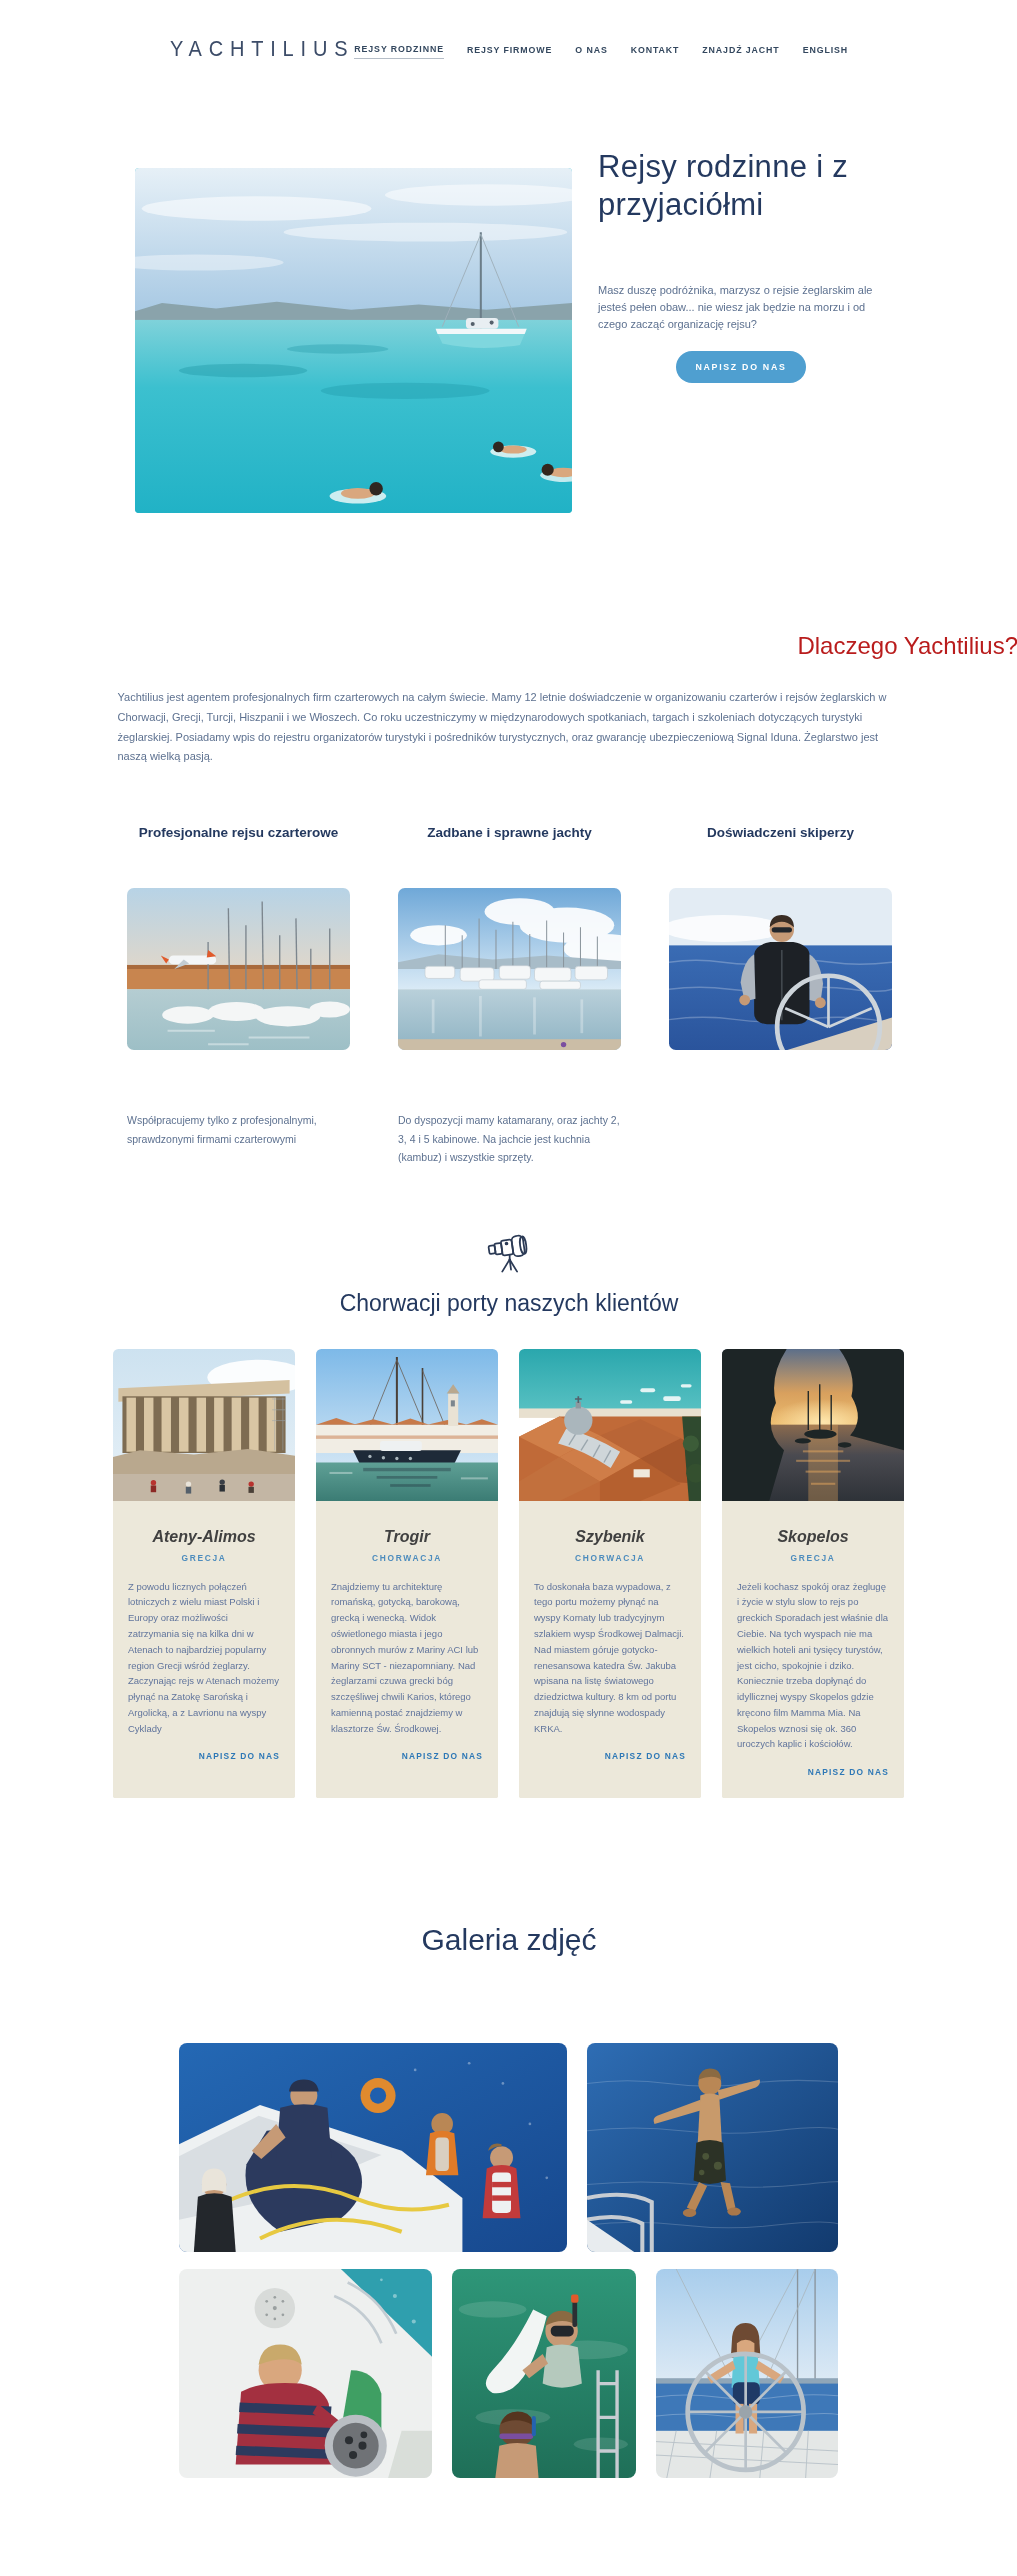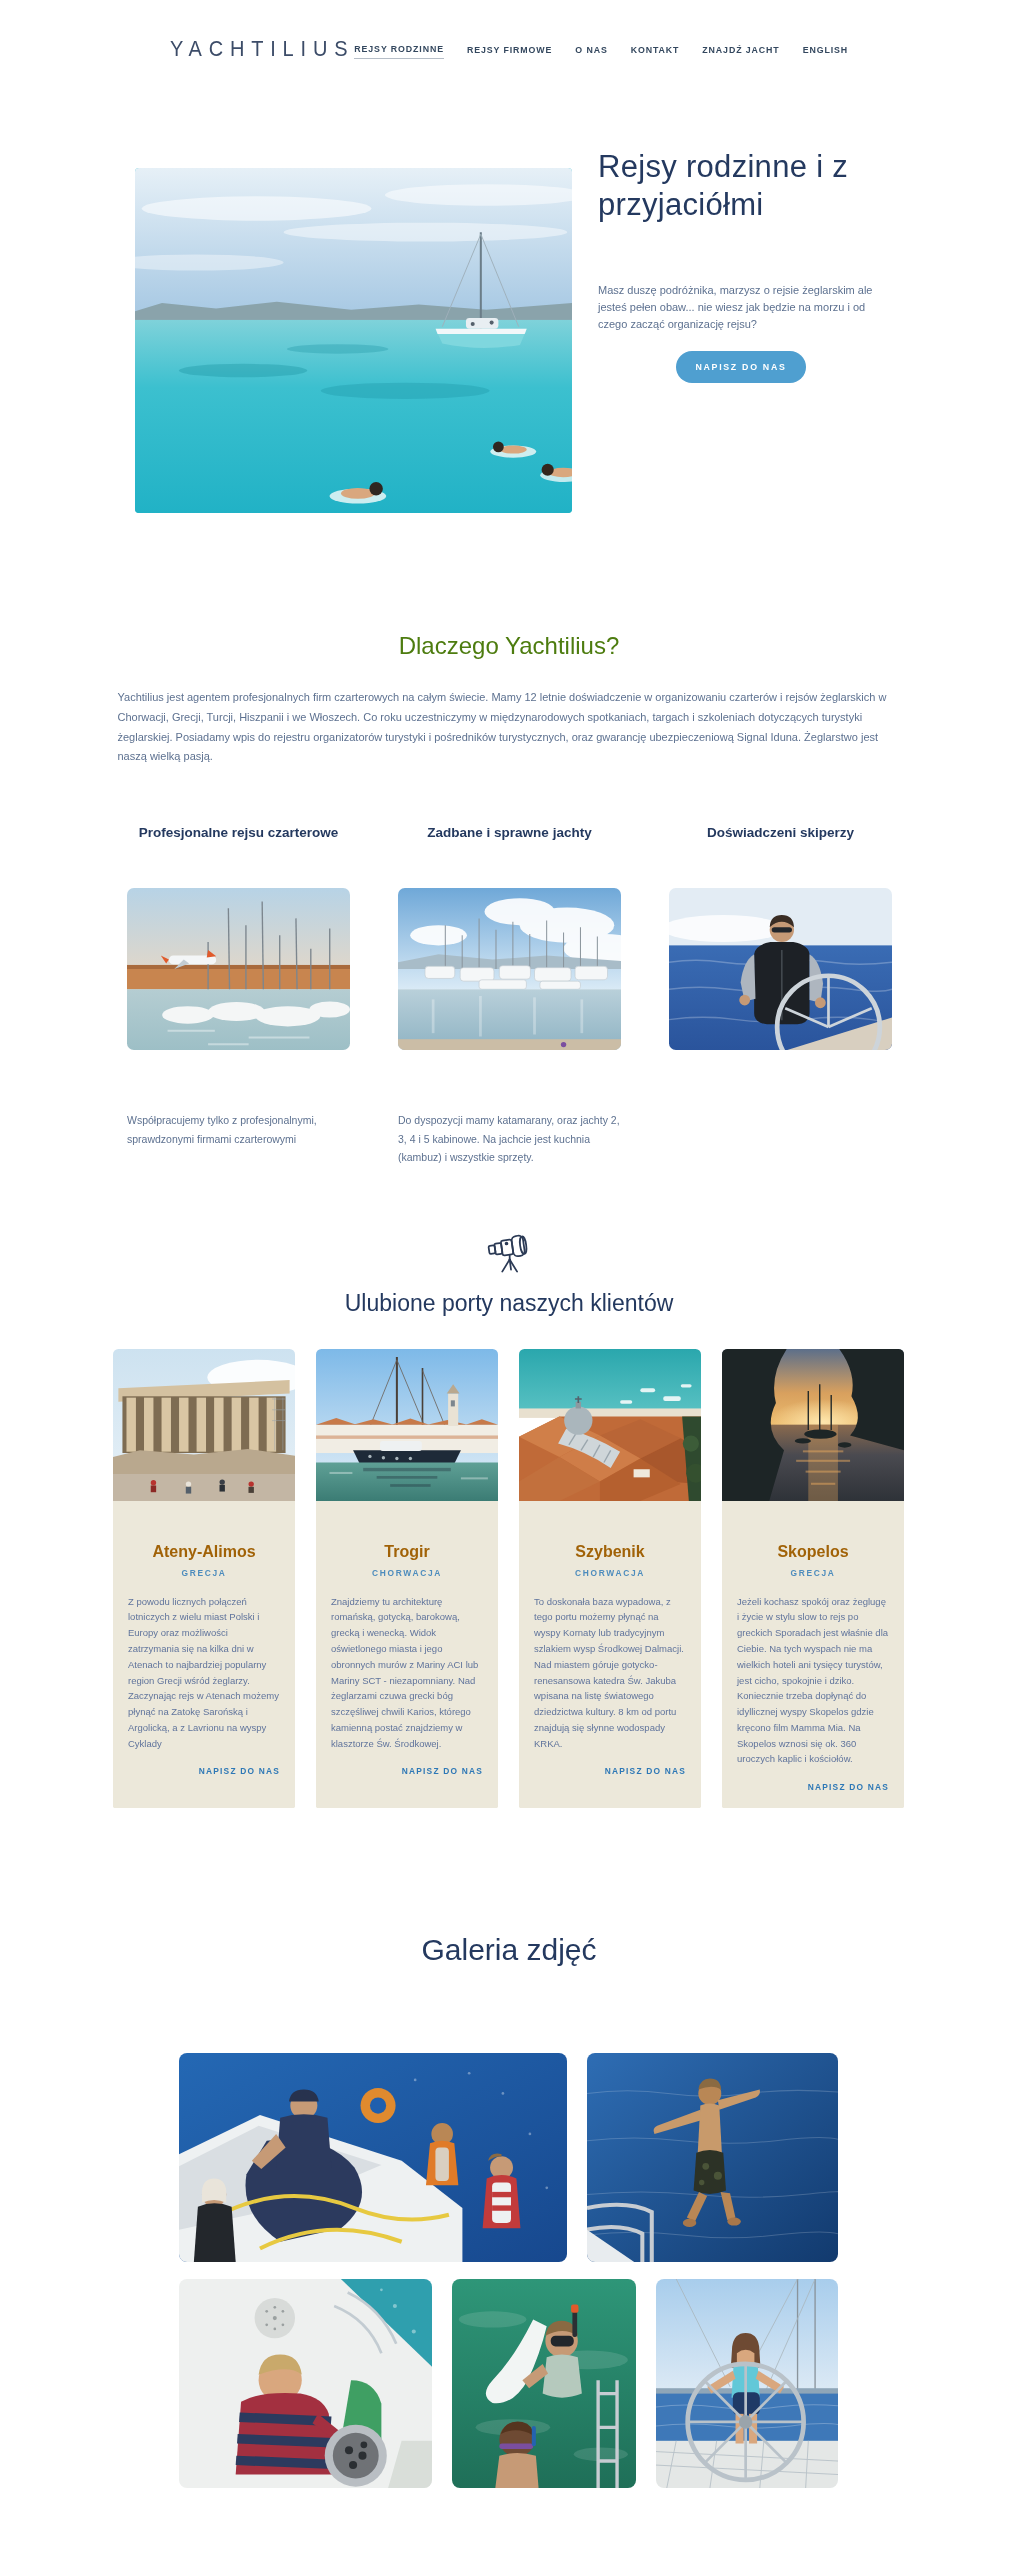--- a/index.html
+++ b/index.html
@@ -42,21 +42,21 @@
     margin:58px 0 0 0;font-size:11px;line-height:1.55;color:#5d7190;
   }
   .cta{
     display:block;margin:17.6px auto 0;width:130px;height:32px;border:none;
     border-radius:17.6px;background:#4f9fd0;color:#ffffff;font-family:inherit;
     font-size:8.8px;font-weight:700;letter-spacing:1.7px;cursor:pointer;
   }
   
   .why{margin-top:119px;}
   .why h2{
-    margin:0;text-align:center;font-size:24px;font-weight:500;color:#4d7c0f;
+    margin:0;text-align:right;font-size:24px;font-weight:500;color:#b91c1c;
   }
   .why .lead{
     width:783px;margin:28px auto 0;text-align:left;font-size:11px;
     line-height:1.8;color:#5d7190;
   }
   .cols{
     width:764px;margin:57px auto 0;display:grid;
     grid-template-columns:repeat(3,223px);column-gap:48px;
   }
   .col h3{
@@ -77,21 +77,21 @@
   }
   .card{display:flex;flex-direction:column;}
   .card-photo{
     width:182px;height:152px;border-radius:5.4px 5.4px 0 0;overflow:hidden;flex:0 0 auto;
   }
   .card-body{
     background:#ece8da;flex:1 1 auto;min-height:297px;box-sizing:border-box;
     padding:17.6px 15px 16px;border-radius:0 0 1.4px 1.4px;
   }
   .card-body h3{
-    margin:24px 0 0 0;text-align:center;font-size:16px;font-weight:700;color:#a16207;
+    margin:9px 0 0 0;text-align:center;font-size:16px;font-weight:700;color:#404040;font-style:italic;
   }
   .card-region{
     margin-top:6.8px;text-align:center;font-size:8.4px;font-weight:700;
     letter-spacing:1.7px;color:#4d8cbd;
   }
   .card-text{margin:16px 0 0 0;font-size:9.5px;line-height:1.66;color:#60749c;}
   .card-link{
     display:block;margin-top:15px;text-align:right;font-size:8.4px;font-weight:700;
     letter-spacing:1.2px;color:#2e78b6;text-decoration:none;cursor:pointer;
   }
@@ -345,21 +345,21 @@
           <rect x="42" y="18" width="17" height="30" rx="7"></rect>
           <ellipse cx="58" cy="33" rx="4.5" ry="13"></ellipse>
           <circle cx="34" cy="27" r="1.4" fill="#2b3a55"></circle>
         </g>
         <line x1="38" y1="45" x2="38" y2="51"></line>
         <line x1="38" y1="51" x2="27" y2="69"></line>
         <line x1="38" y1="51" x2="49" y2="69"></line>
         <line x1="38" y1="51" x2="40" y2="66"></line>
       </g>
     </svg>
-    <h2>Ulubione porty naszych klientów</h2>
+    <h2>Chorwacji porty naszych klientów</h2>
 
     <div class="cards">
 
       <div class="card">
         <div class="card-photo">
           <svg width="100%" height="100%" viewBox="0 0 270 225" preserveAspectRatio="none">
             <defs>
                 <linearGradient id="p1s" x1="0" y1="0" x2="0" y2="1">
               <stop offset="0" stop-color="#cde2f0"></stop>
                   <stop offset="1" stop-color="#e8f1f7"></stop>

